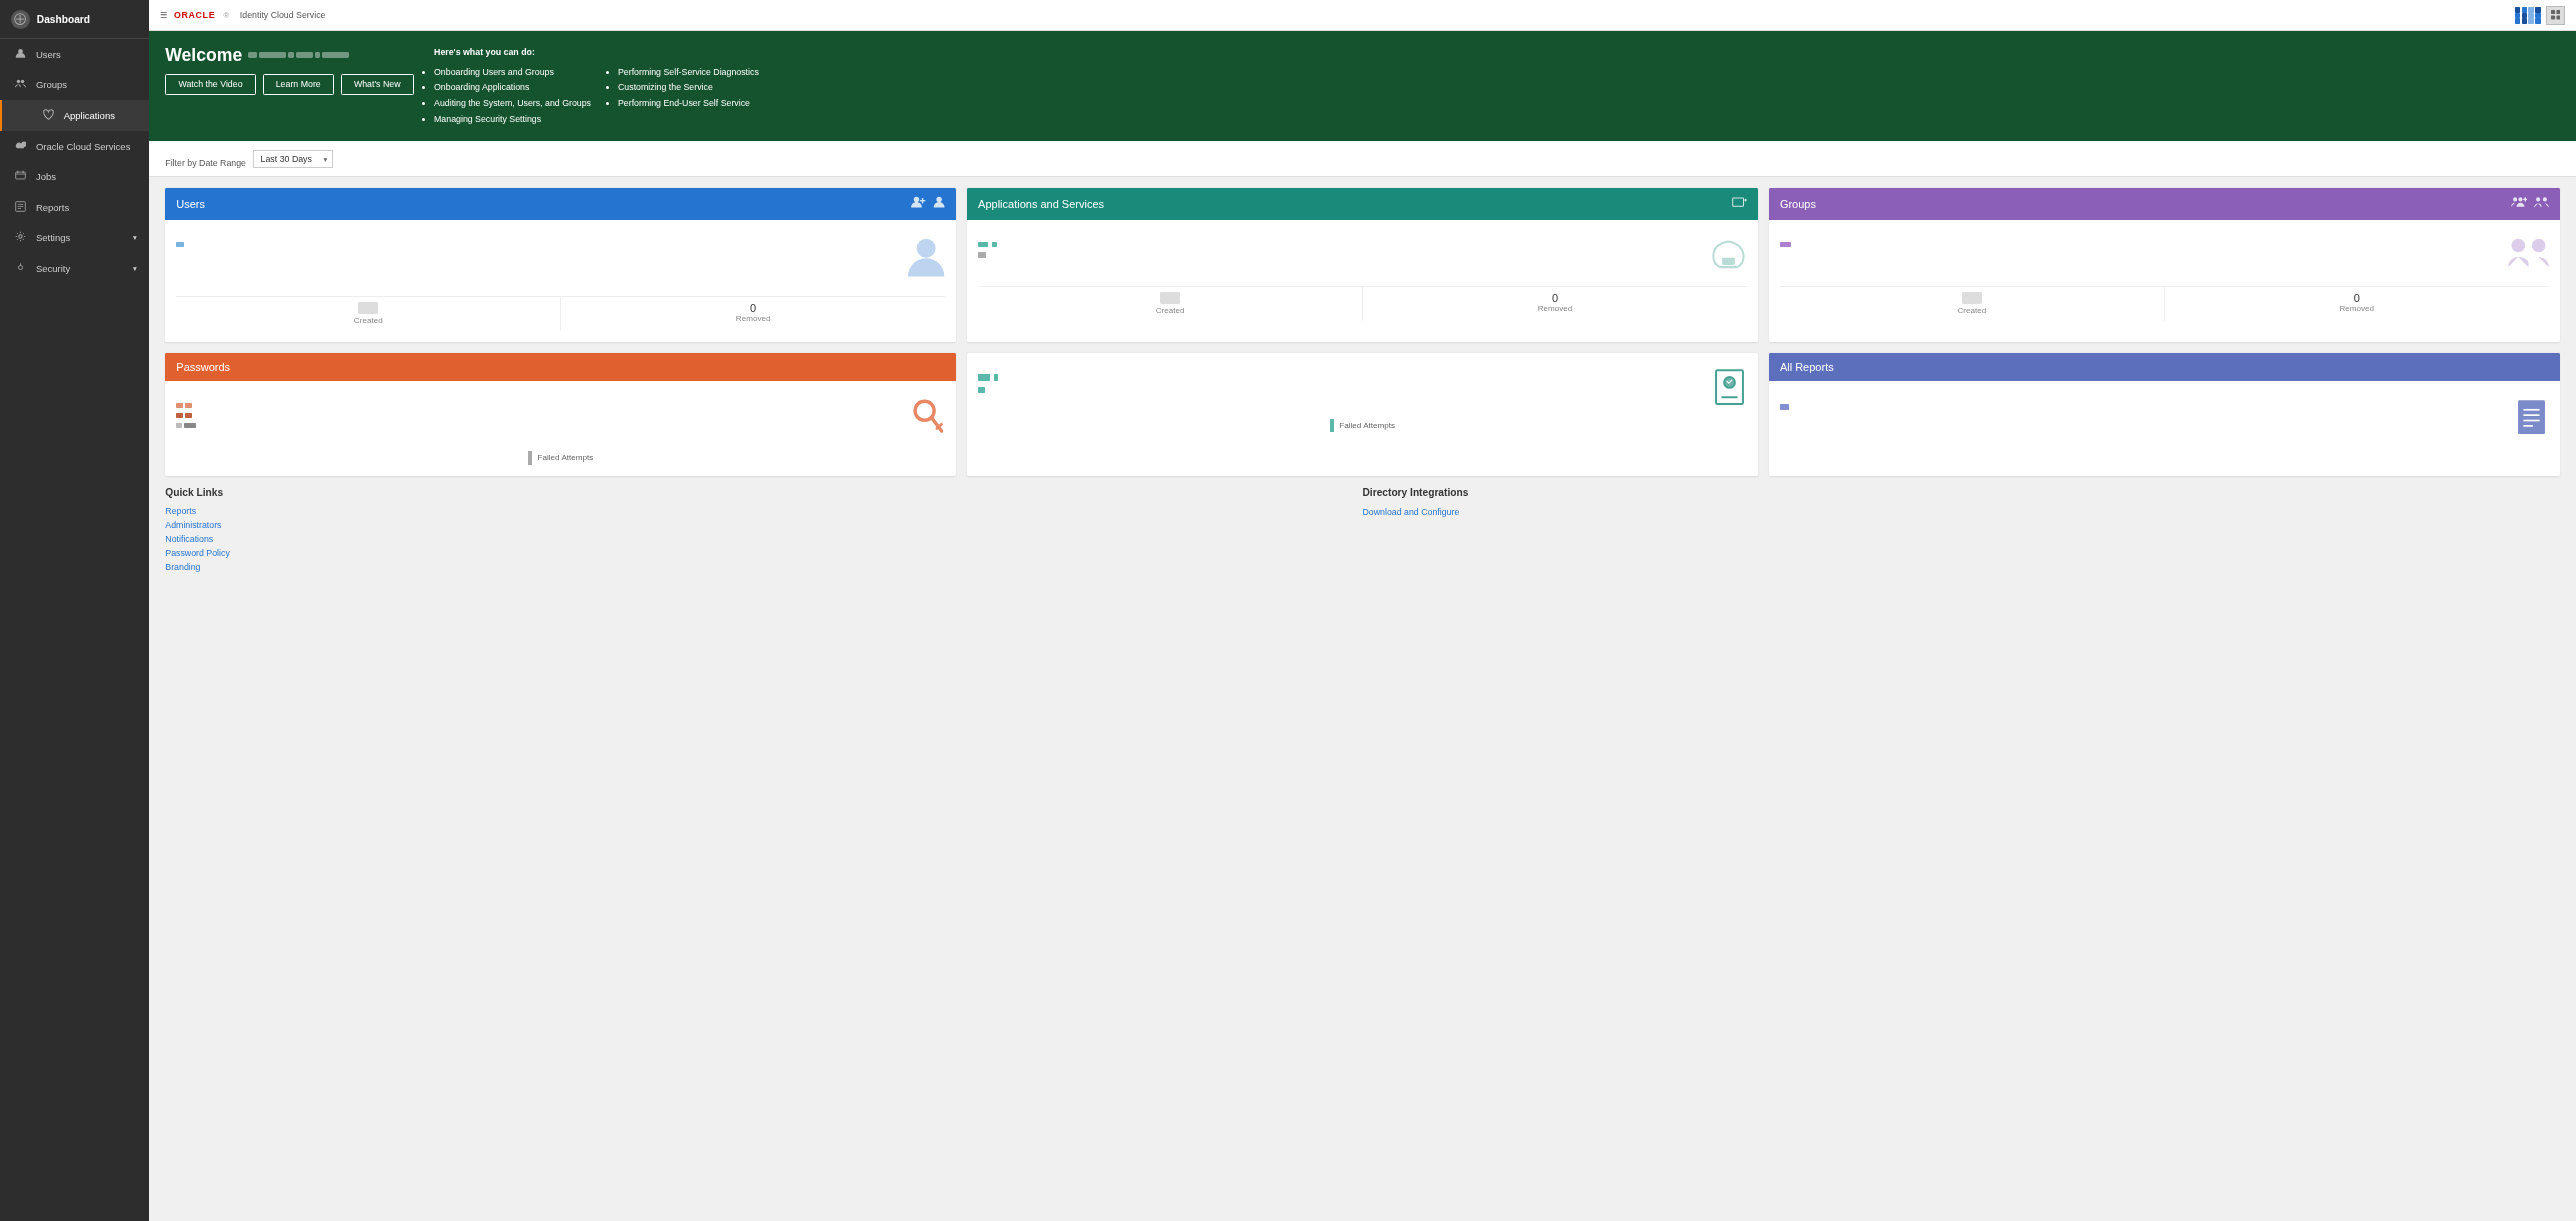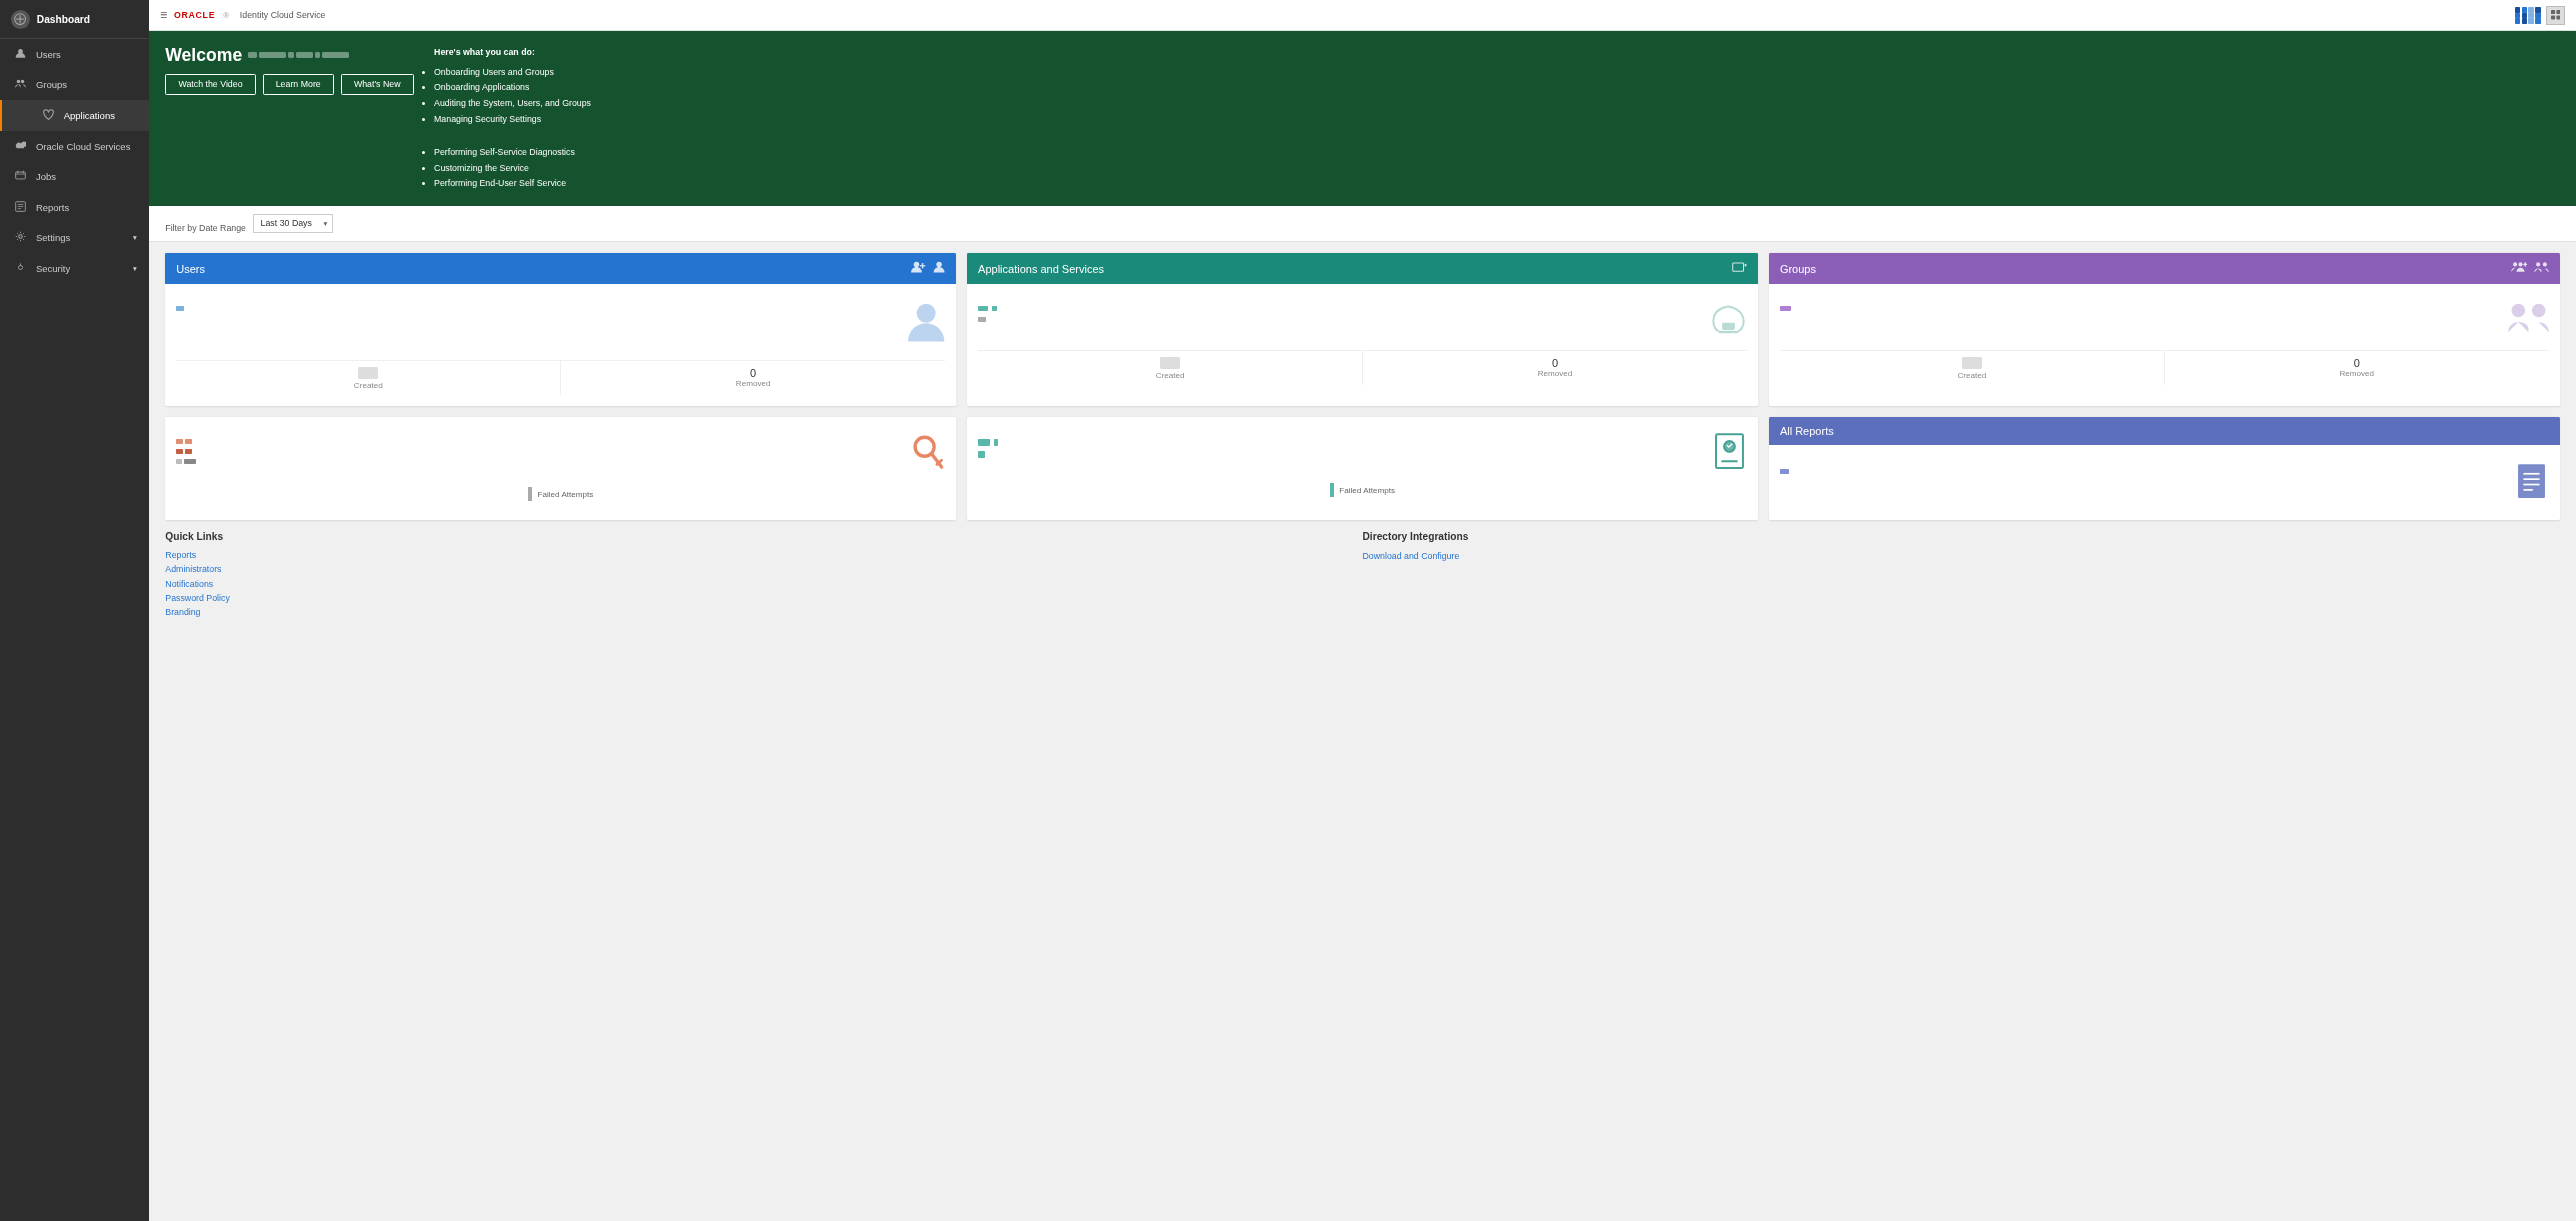--- a/index.html
+++ b/index.html
@@ -109,21 +109,21 @@
       background: transparent;
       border: 1px solid #fff;
       color: #fff;
       padding: 4.7px 12.2px;
       font-size: 8.8px;
       cursor: pointer;
       border-radius: 1.4px;
     }
     .welcome-right { flex: 1; font-size: 8.8px; line-height: 1.8; }
     .welcome-right h4 { font-size: 8.8px; font-weight: bold; margin-bottom: 4.1px; }
-    .welcome-cols { display: flex; gap: 17px; flex-direction: column; }
+    .welcome-cols { display: flex; gap: 27px; }
 
     
     .filter-bar {
       background: #fff;
       padding: 8.1px 16.3px;
       display: flex;
       align-items: flex-end;
       gap: 6.8px;
       border-bottom: 0.7px solid #e0e0e0;
       font-size: 8.8px;
@@ -544,20 +544,23 @@
             </div>
             <div class="card-stat">
               <div class="stat-value">0</div>
               <div>Removed</div>
             </div>
           </div>
         </div>
       </div>
 
       <div class="card card-passwords">
+        <div class="card-header">
+          <span>Passwords</span>
+        </div>
         <div class="card-body">
           <div class="card-body-inner">
             <div class="pixel-stat">
               <div class="pixel-row">
                 <div class="pixel orange" style="width:6.8px;"></div>
                 <div class="pixel orange" style="width:6.8px;"></div>
               </div>
               <div class="pixel-row" style="margin-top:2px;">
                 <div class="pixel dark-orange" style="width:6.8px;"></div>
                 <div class="pixel dark-orange" style="width:6.8px;"></div>

